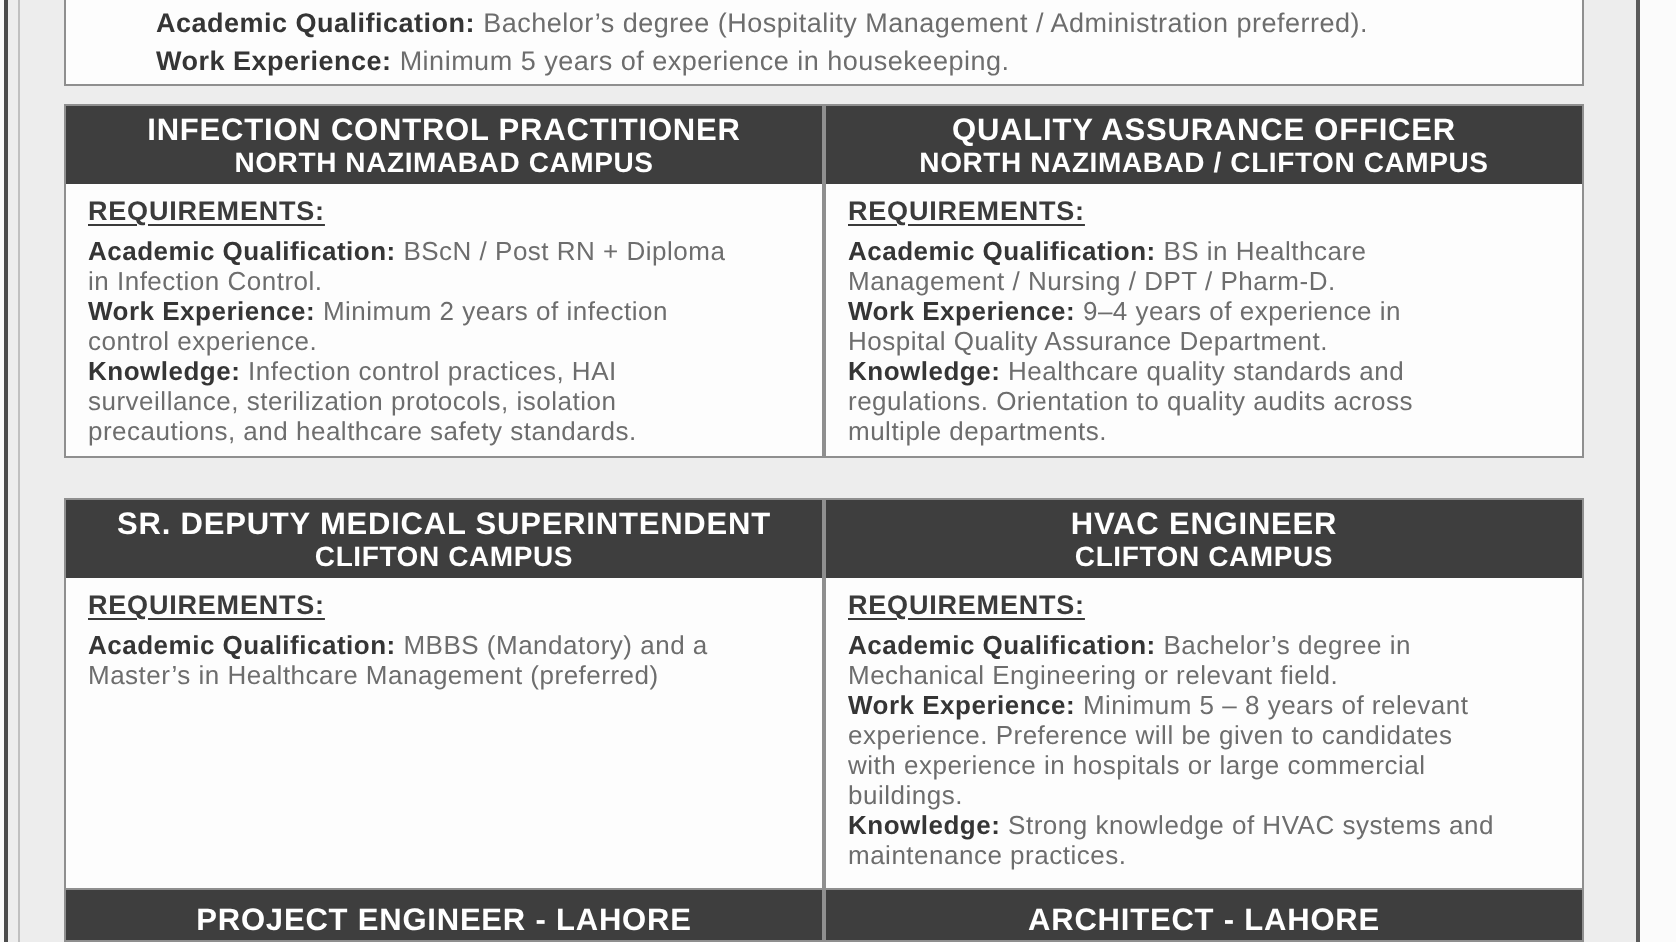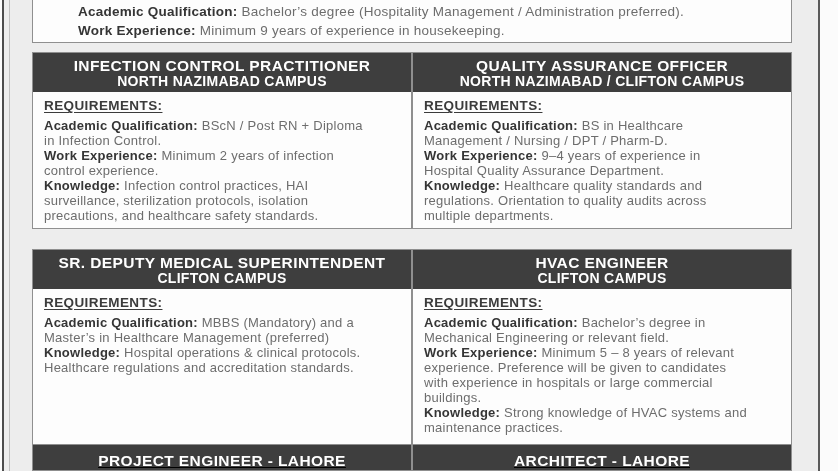--- a/index.html
+++ b/index.html
@@ -34,21 +34,21 @@
     padding: 14px 14px 0 15px;
   }
   .top-box .req { font-size: 13.5px; line-height: 19px; margin-left: 30px; }
 
   .row {
     position: absolute; left: 32px; width: 760px;
     display: flex; gap: 0;
   }
   .row1 { top: 52px;  height: 177px; }
   .row2 { top: 249px; height: 196px; }
-  .row3 { top: 444px; height: 27px; overflow: hidden; text-decoration: underline; }
+  .row3 { top: 444px; height: 27px; overflow: hidden; }
 
   .job-box {
     flex: 1;
     box-sizing: border-box;
     background: #fdfdfd;
     border: 1px solid #8f8f8f;
     display: flex; flex-direction: column;
     overflow: hidden;
   }
   .job-header {
@@ -93,21 +93,21 @@
 <body>
 
 <div class="page-bg"></div>
 <div class="vline edge-l-outer"></div>
 <div class="vline edge-l-inner"></div>
 <div class="vline edge-r-outer"></div>
 <div class="top-fragment"></div>
 
 <section class="top-box">
   <p class="req"><b>Academic Qualification:</b> <span>Bachelor’s degree (Hospitality Management / Administration preferred).</span></p>
-  <p class="req"><b>Work Experience:</b> <span>Minimum 9 years of experience in housekeeping.</span></p>
+  <p class="req"><b>Work Experience:</b> <span>Minimum 5 years of experience in housekeeping.</span></p>
 </section>
 
 <div class="row row1">
 
   <article class="job-box">
     <header class="job-header">
       <div class="job-title">INFECTION CONTROL PRACTITIONER</div>
       <div class="job-campus">NORTH NAZIMABAD CAMPUS</div>
     </header>
     <div class="job-body">
@@ -136,21 +136,20 @@
 <div class="row row2">
 
   <article class="job-box">
     <header class="job-header">
       <div class="job-title">SR. DEPUTY MEDICAL SUPERINTENDENT</div>
       <div class="job-campus">CLIFTON CAMPUS</div>
     </header>
     <div class="job-body">
       <span class="req-heading">REQUIREMENTS:</span>
       <p class="req"><b>Academic Qualification:</b> <span>MBBS (Mandatory) and a Master’s in Healthcare Management (preferred)</span></p>
-      <p class="req"><b>Knowledge:</b> <span>Hospital operations &amp; clinical protocols. Healthcare regulations and accreditation standards.</span></p>
     </div>
   </article>
 
   <article class="job-box">
     <header class="job-header">
       <div class="job-title">HVAC ENGINEER</div>
       <div class="job-campus">CLIFTON CAMPUS</div>
     </header>
     <div class="job-body">
       <span class="req-heading">REQUIREMENTS:</span>

